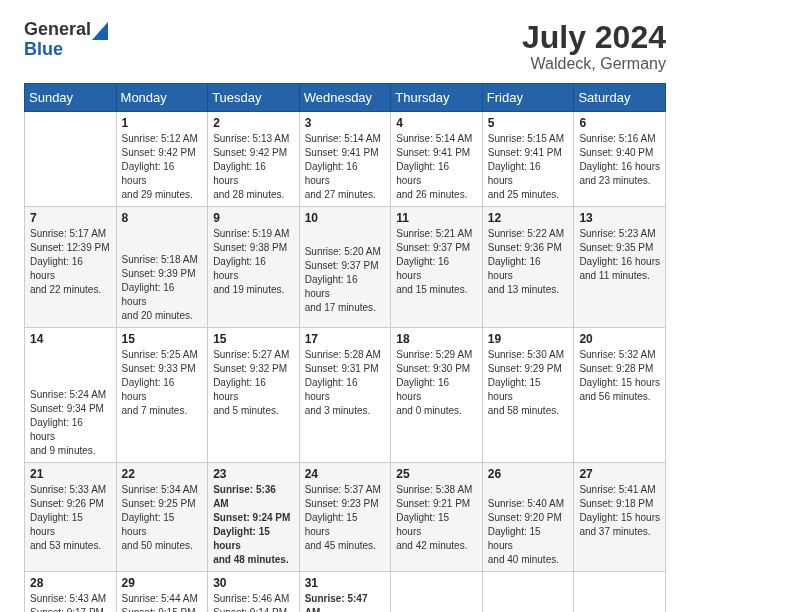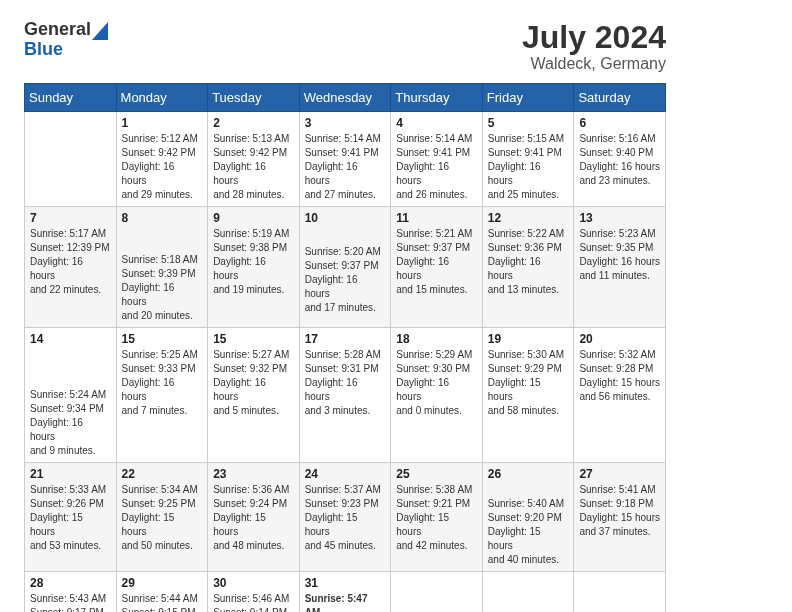--- a/index.html
+++ b/index.html
@@ -282,21 +282,21 @@
           </td>
           <td>
             <span class="day-num">22</span>
             <div class="day-info" style="white-space: pre-line;">Sunrise: 5:34 AM
 Sunset: 9:25 PM
 Daylight: 15 hours
 and 50 minutes.</div>
           </td>
           <td>
             <span class="day-num">23</span>
-            <div class="day-info" style="white-space: pre-line;">Sunrise: 5:36 AM
+            <div class="day-info" style="white-space: pre-line; font-weight: bold;">Sunrise: 5:36 AM
 Sunset: 9:24 PM
 Daylight: 15 hours
 and 48 minutes.</div>
           </td>
           <td>
             <span class="day-num">24</span>
             <div class="day-info" style="white-space: pre-line;">Sunrise: 5:37 AM
 Sunset: 9:23 PM
 Daylight: 15 hours
 and 45 minutes.</div>

